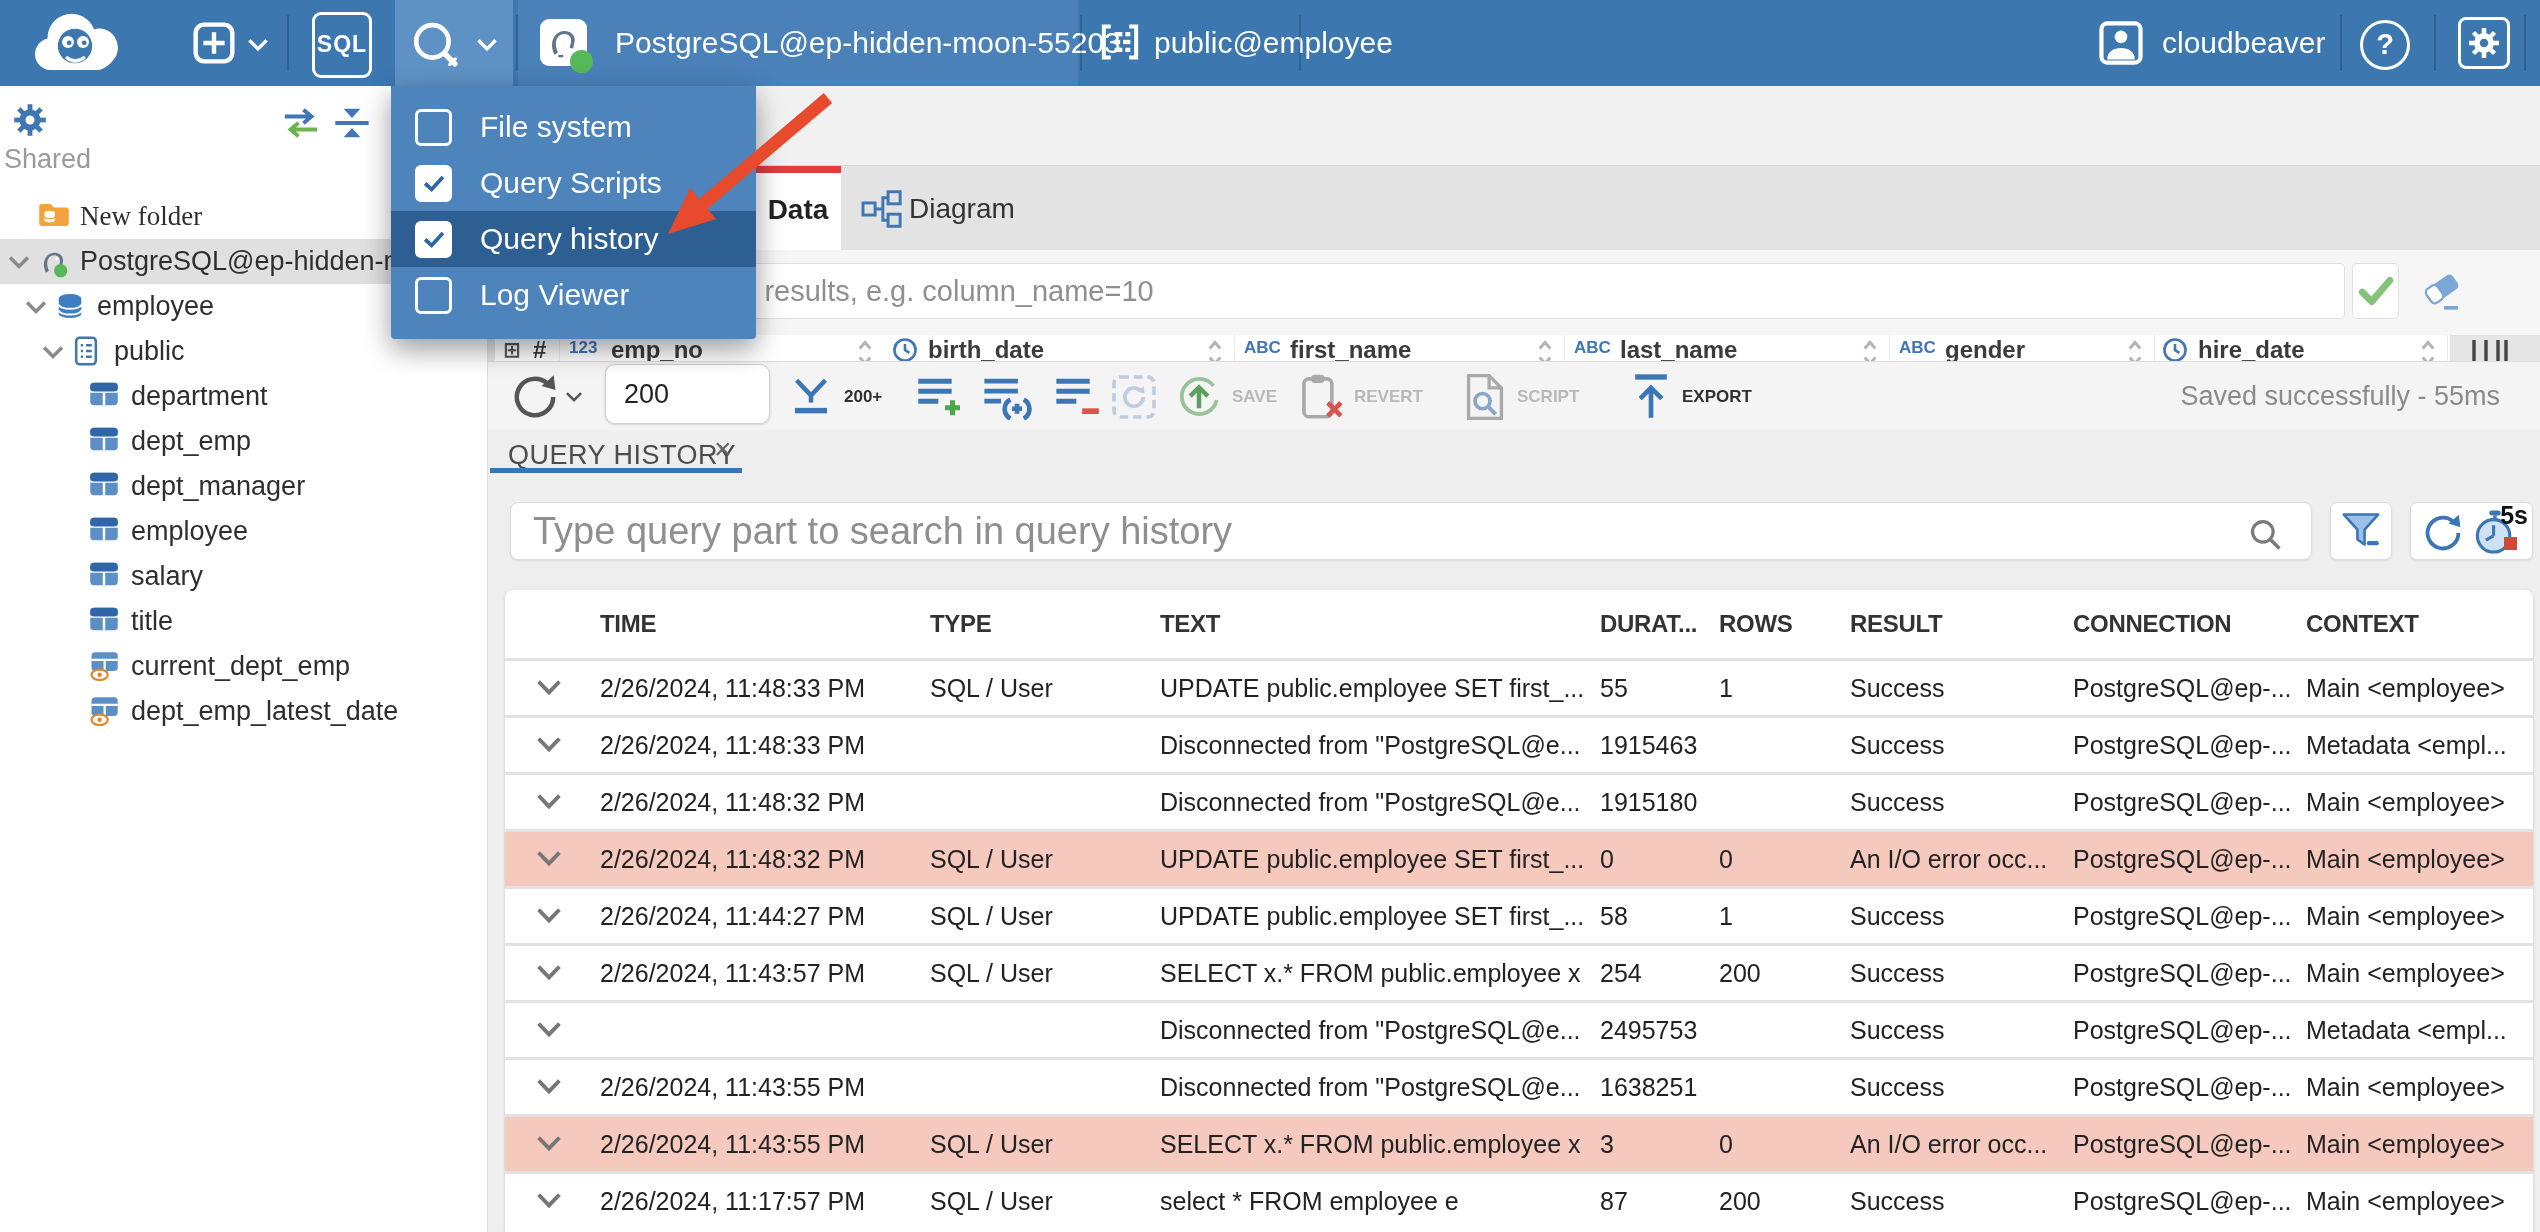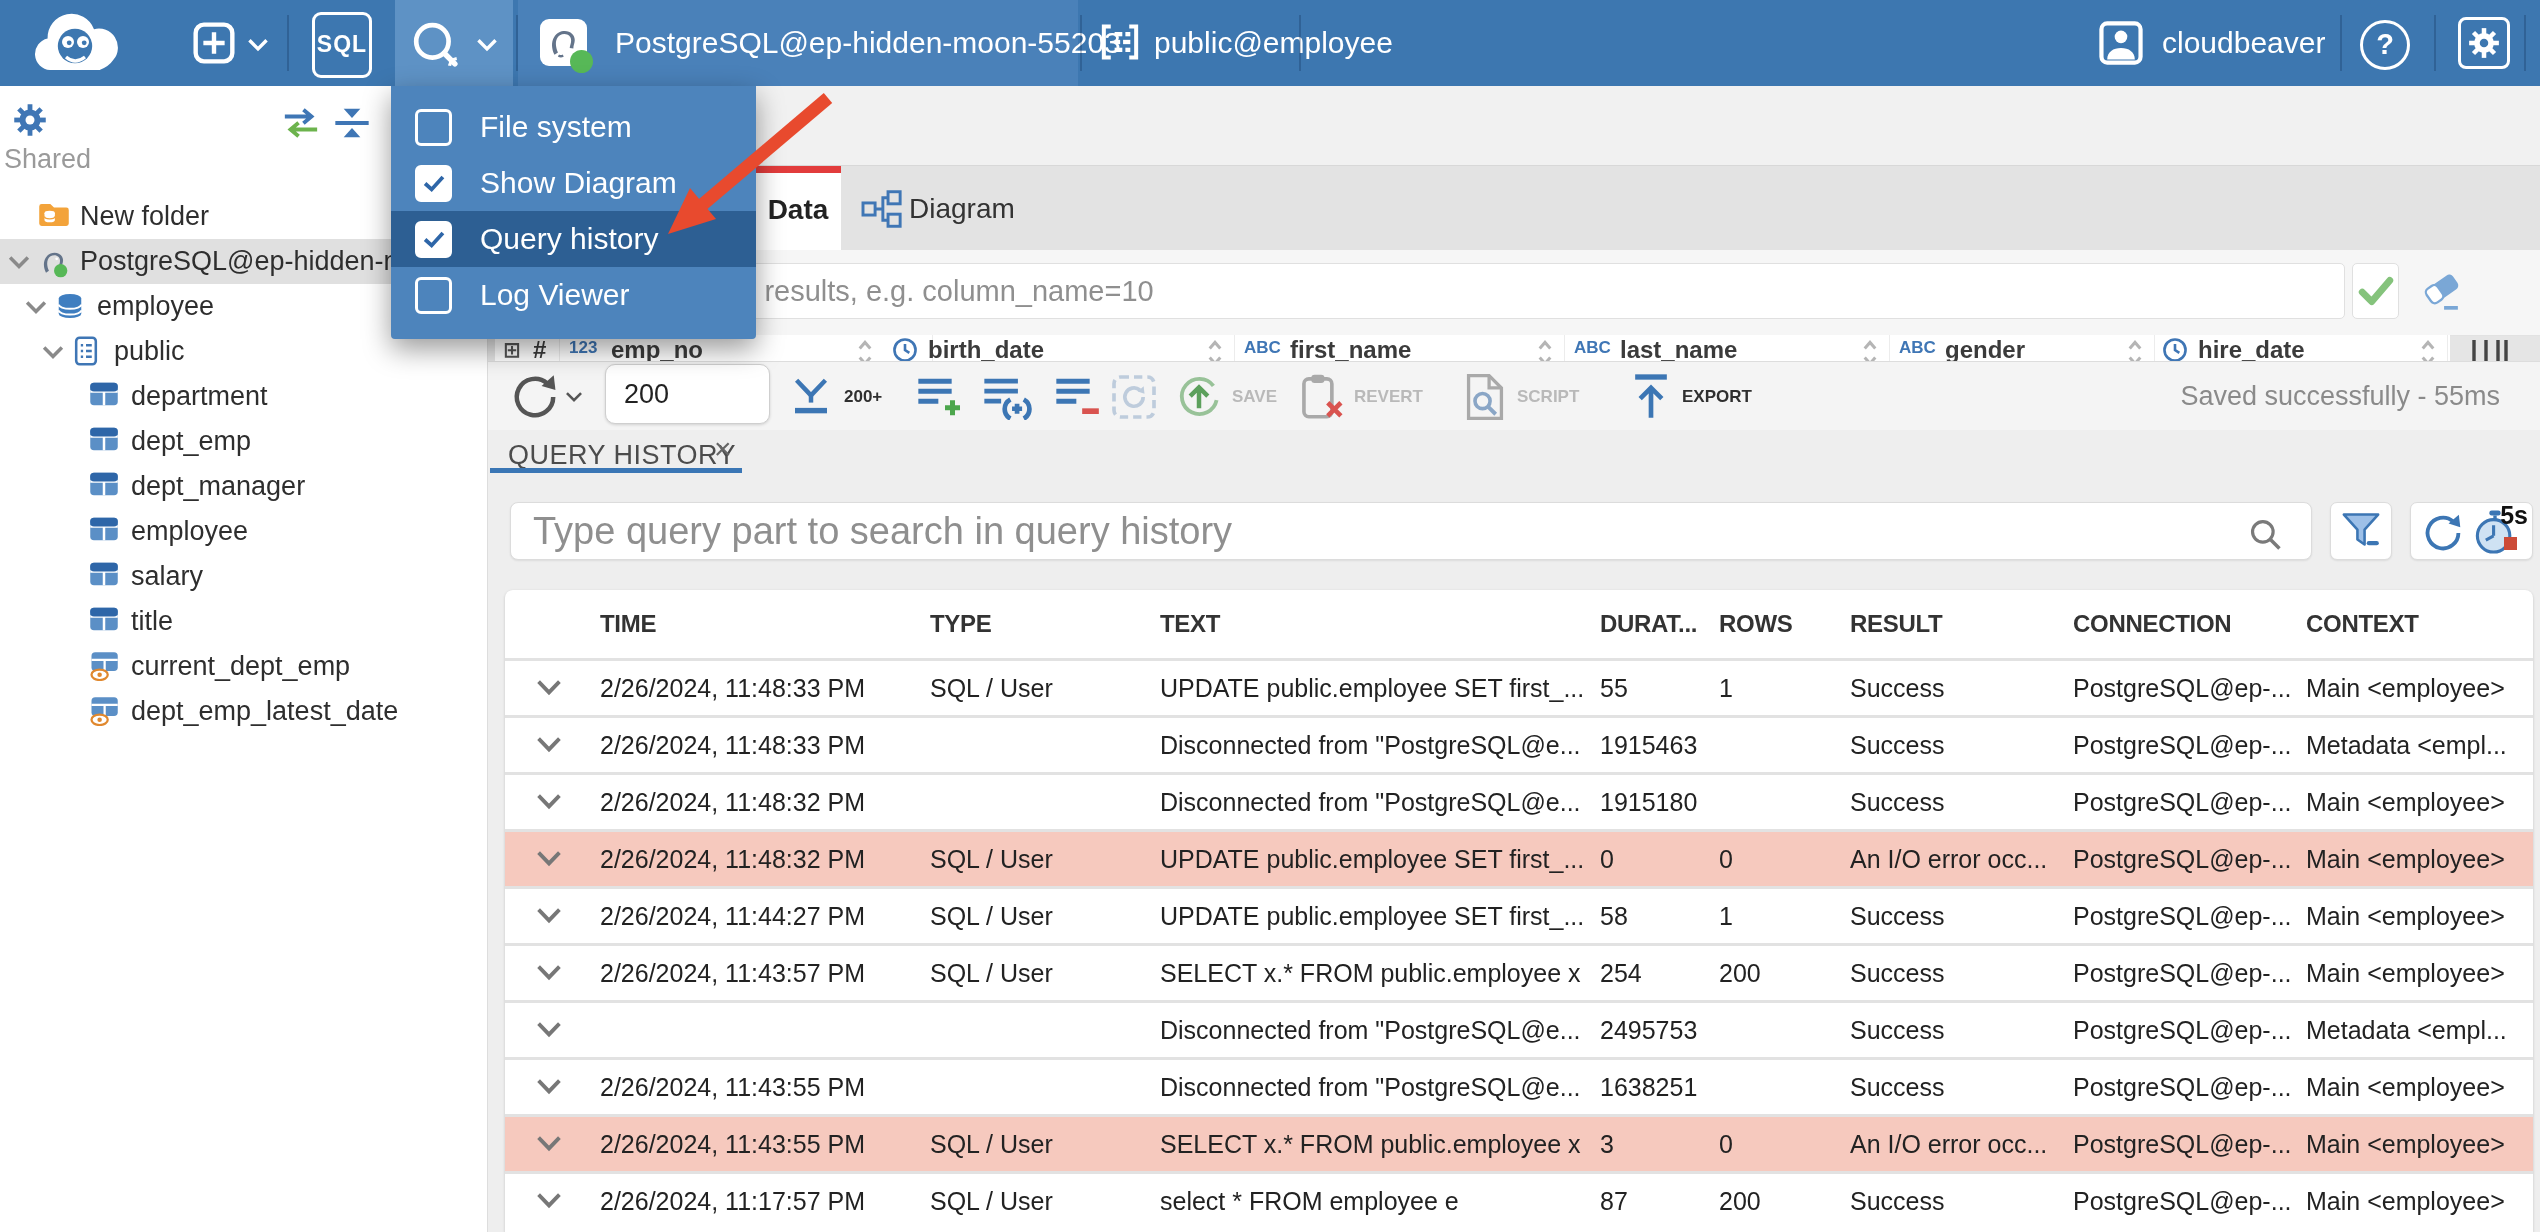--- a/index.html
+++ b/index.html
@@ -232,21 +232,21 @@
     </svg>
     <div class="side-section">Shared</div>
     <div class="tree">
         <div class="tree-row">
           <span class="tree-ico" style="left: 38px;"><svg width="32" height="28" viewBox="0 0 26 22">
               <path d="M1 4 a2 2 0 0 1 2-2 h7 l3 3 h10 a2 2 0 0 1 2 2 v11 a2 2 0 0 1-2 2 h-20 a2 2 0 0 1-2-2 z" fill="#f3a33a"></path>
               <ellipse cx="9.5" cy="9.5" rx="4.2" ry="1.9" fill="#fff"></ellipse>
               <path d="M5.3 9.5 v5.5 a4.2 1.9 0 0 0 8.4 0 v-5.5" fill="#fff"></path>
               <path d="M5.3 12.2 a4.2 1.9 0 0 0 8.4 0" stroke="#f3a33a" stroke-width="1.1" fill="none"></path>
             </svg></span>
-          <span class="tree-label" style="left: 80px;">New folder</span>
+          <span class="tree-label" style="left: 80px; font-family: Liberation Serif, serif;">New folder</span>
         </div>
         <div class="tree-row sel">
           <span class="tree-chev" style="left: 6px;"><svg width="26" height="16" viewBox="0 0 14 9">
               <path d="M2 2 L7 7 L12 2" stroke="#8a8a8a" stroke-width="2" fill="none"></path>
             </svg></span>
           <span class="tree-ico" style="left: 38px;"><svg width="32" height="32" viewBox="0 0 24 24">
               <path d="M6 20 c-1.8-3.4-2.3-8-.2-11.2 C7.4 6.2 9.9 5 12.5 5 c3.7 0 6.3 2.6 6.3 5.7 c0 2.2-.9 3.2-.9 5.4 l-2.3-.3 c.2-2.1.9-2.9.9-4.8 c0-2.2-1.8-4-4.2-4 c-2.1 0-4 1.1-4.8 3 c-1.1 2.4-.6 5.8.7 8.6 z" fill="#64748a"></path>
               <circle cx="14" cy="9.6" r="1" fill="#fff"></circle>
               <circle cx="17" cy="18.5" r="5" fill="#57b857"></circle>
             </svg></span>
@@ -720,21 +720,21 @@
       <div class="menu-item">
         <span class="mcheck"></span>
         <span>File system</span>
       </div>
       <div class="menu-item">
         <span class="mcheck on">
           <svg width="24" height="19" viewBox="0 0 20 16">
             <path d="M2.5 8 L8 13 L17.5 2.5" stroke="#2e66a8" stroke-width="3.2" fill="none"></path>
           </svg>
         </span>
-        <span>Show Diagram</span>
+        <span>Query Scripts</span>
       </div>
       <div class="menu-item hl">
         <span class="mcheck on">
           <svg width="24" height="19" viewBox="0 0 20 16">
             <path d="M2.5 8 L8 13 L17.5 2.5" stroke="#2e66a8" stroke-width="3.2" fill="none"></path>
           </svg>
         </span>
         <span>Query history</span>
       </div>
       <div class="menu-item">

